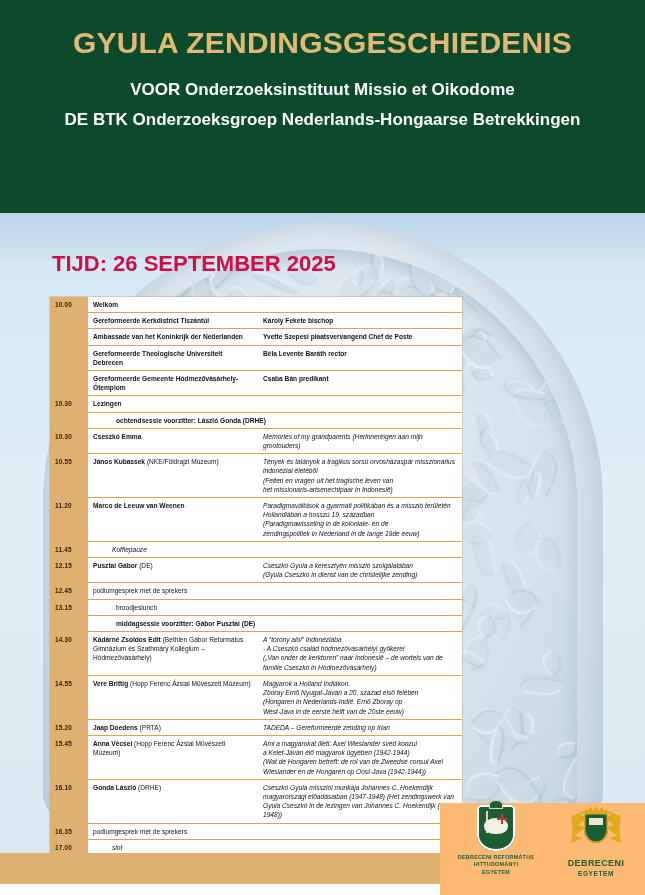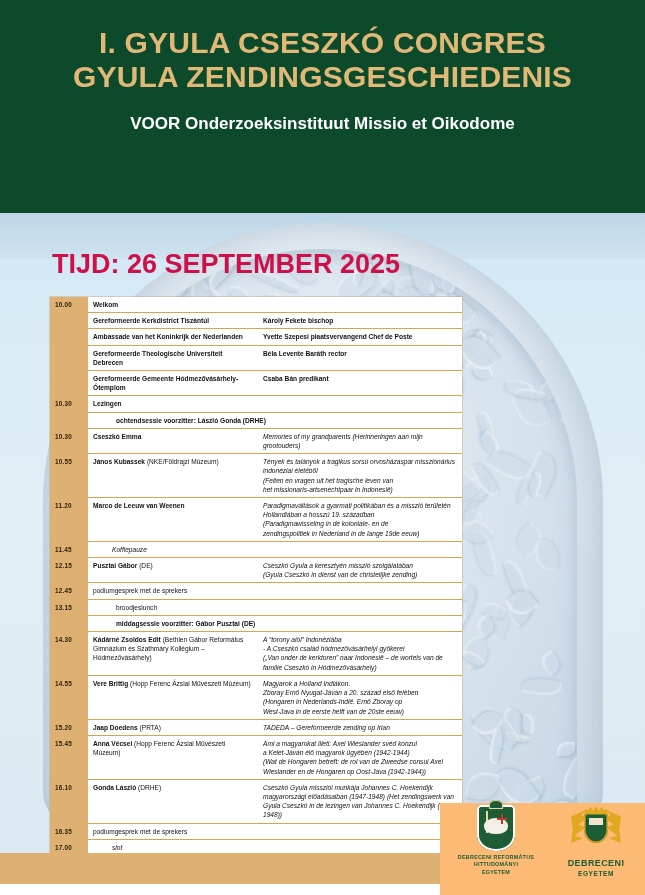--- a/index.html
+++ b/index.html
@@ -63,21 +63,21 @@
   }
 
   
   .place-wrap{position:absolute;left:52px;top:223px;}
   .place{
     display:inline-block;background:#4a86e8;color:#ffffff;
     font-size:13.5px;line-height:19px;padding:1px 4px 2px 4px;white-space:nowrap;
   }
   .date{
     position:absolute;left:52px;top:249px;
-    color:#ce1049;font-weight:bold;font-size:27px;line-height:30px;white-space:nowrap;
+    color:#ce1049;font-weight:bold;font-size:22px;line-height:30px;white-space:nowrap;
   }
 
   
   .sched{
     position:absolute;left:50px;top:297px;width:412px;
     background:#ffffff;
     border-collapse:collapse;
     box-shadow:0 0 0 1px rgba(190,150,90,.35);
   }
   .sched table{border-collapse:collapse;width:412px;table-layout:fixed;}
@@ -434,23 +434,23 @@
           <div class="leaf" style="width: 15.2084px; height: 10.4163px; left: 39.3712px; top: 89.1238px; transform: rotate(83.1507deg); opacity: 0.9;"></div>
           <div class="leaf" style="width: 47.9605px; height: 17.6002px; left: 237.802px; top: 445.858px; transform: rotate(162.032deg); opacity: 0.81;"></div>
           <div class="leaf" style="width: 32.199px; height: 20.3287px; left: 352.933px; top: 556.215px; transform: rotate(65.2281deg); opacity: 0.58;"></div>
           <div class="leaf" style="width: 42.1432px; height: 20.75px; left: 419.221px; top: 206.736px; transform: rotate(211.846deg); opacity: 0.61;"></div>
           <div class="leaf" style="width: 36.3387px; height: 11.4559px; left: 409.296px; top: 490.929px; transform: rotate(284.25deg); opacity: 0.86;"></div>
         </div>
     </div>
   </div>
 
   <div class="header">
-    <div class="title-line">I. GYULA CSESZKÓ CONGRES</div>
     <div class="title-line">GYULA ZENDINGSGESCHIEDENIS</div>
     <div class="subtitle-1">VOOR Onderzoeksinstituut Missio et Oikodome</div>
+    <div class="subtitle-2">DE BTK Onderzoeksgroep Nederlands-Hongaarse Betrekkingen</div>
   </div>
 
   <div class="date">TIJD: 26 SEPTEMBER 2025</div>
 
   <div class="sched">
     <table>
       <colgroup>
         <col class="c-time">
           <col class="c-who">
           <col class="c-what">

